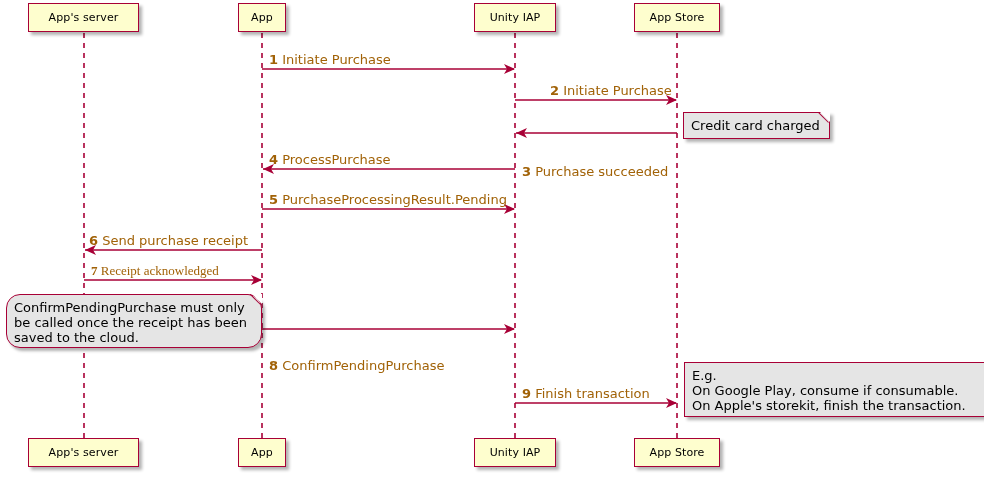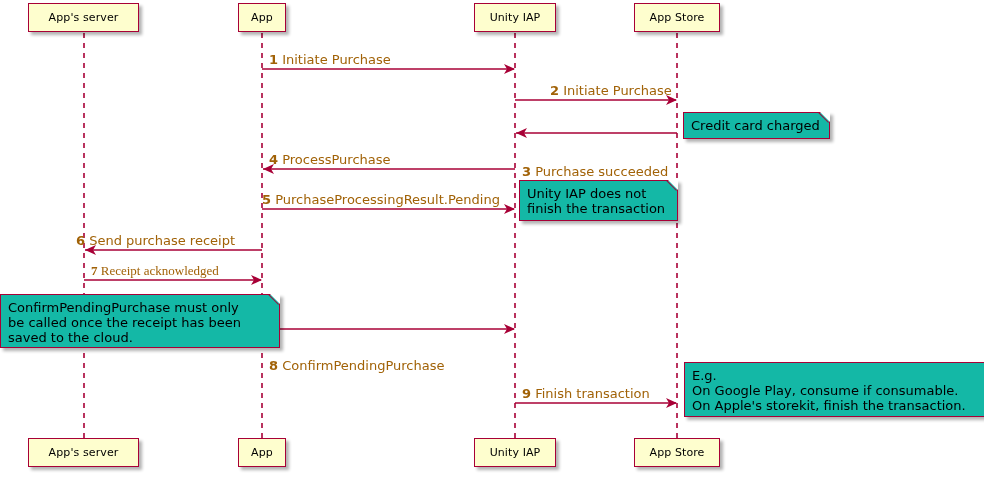--- a/index.html
+++ b/index.html
@@ -51,21 +51,21 @@
     white-space: nowrap;
     line-height: 1;
   }
   .msg-label .seq {
     font-weight: bold;
   }
   
   .note {
     position: absolute;
     box-sizing: border-box;
-    background: #14b8a6;
+    background: #e5e5e5;
     border: 1px solid #A80036;
     color: #000000;
     font-size: 13px;
     line-height: 15px;
     padding: 5px 8px 5px 7px;
     box-shadow: 3px 3px 3px rgba(0,0,0,0.30);
     white-space: pre;
   }
   .note .fold {
     position: absolute;
@@ -148,32 +148,30 @@
   </div>
   <div class="participant" style="left:634px; top:438px; width:86px; height:29px;">
     <span>App Store</span>
   </div>
 
   <div id="message-label-layer" class="layer" style="pointer-events:none;">
       <div class="msg-label" style="top: 53px; left: 269px; max-width: 243px;"><span class="seq">1</span><span> Initiate Purchase</span></div>
       <div class="msg-label" style="top: 84px; left: 522px; max-width: 152px; margin-left: 28px;"><span class="seq">2</span><span> Initiate Purchase</span></div>
       <div class="msg-label" style="top: 117px; left: 522px; max-width: 152px; margin-top: 48px;"><span class="seq">3</span><span> Purchase succeeded</span></div>
       <div class="msg-label" style="top: 153px; left: 269px; max-width: 243px;"><span class="seq">4</span><span> ProcessPurchase</span></div>
-      <div class="msg-label" style="top: 193px; left: 262px; max-width: 243px;"><span class="seq">5</span><span> PurchaseProcessingResult.Pending</span></div>
-      <div class="msg-label" style="top: 234px; left: 76px; max-width: 168px;"><span class="seq">6</span><span> Send purchase receipt</span></div>
+      <div class="msg-label" style="top: 193px; left: 269px; max-width: 243px;"><span class="seq">5</span><span> PurchaseProcessingResult.Pending</span></div>
+      <div class="msg-label" style="top: 234px; left: 89px; max-width: 168px;"><span class="seq">6</span><span> Send purchase receipt</span></div>
       <div class="msg-label" style="top: 264px; left: 91px; max-width: 168px; font-family: Liberation Serif, serif;"><span class="seq">7</span><span> Receipt acknowledged</span></div>
       <div class="msg-label" style="top: 313px; left: 269px; max-width: 243px; margin-top: 46px;"><span class="seq">8</span><span> ConfirmPendingPurchase</span></div>
       <div class="msg-label" style="top: 387px; left: 522px; max-width: 152px;"><span class="seq">9</span><span> Finish transaction</span></div>
     </div>
 
   <div id="note-layer" class="layer" style="pointer-events:none;">
       <div class="note" style="left: 683px; top: 112px; width: 147px; height: 27px;"><div style="white-space: pre;">Credit card charged</div><span class="fold"></span><span class="fold-edge"></span></div>
-      <div class="note" style="left: 519px; top: 180px; width: 159px; height: 41px;"><div style="white-space: pre;">Unity IAP does not
-finish the transaction</div><span class="fold"></span><span class="fold-edge"></span></div>
-      <div class="note" style="left: 0; top: 294px; width: 280px; height: 54px;"><div style="white-space: pre;">ConfirmPendingPurchase must only
+      <div class="note" style="left: 6px; top: 294px; width: 256px; height: 54px; border-radius: 14px;"><div style="white-space: pre;">ConfirmPendingPurchase must only
 be called once the receipt has been
 saved to the cloud.</div><span class="fold"></span><span class="fold-edge"></span></div>
       <div class="note" style="left: 684px; top: 362px; width: 317px; height: 55px; padding-left: 7px;"><div style="white-space: pre;">E.g.
 On Google Play, consume if consumable.
 On Apple's storekit, finish the transaction.</div><span class="fold"></span><span class="fold-edge"></span></div>
     </div>
 
 </div>
 
 </body></html>

